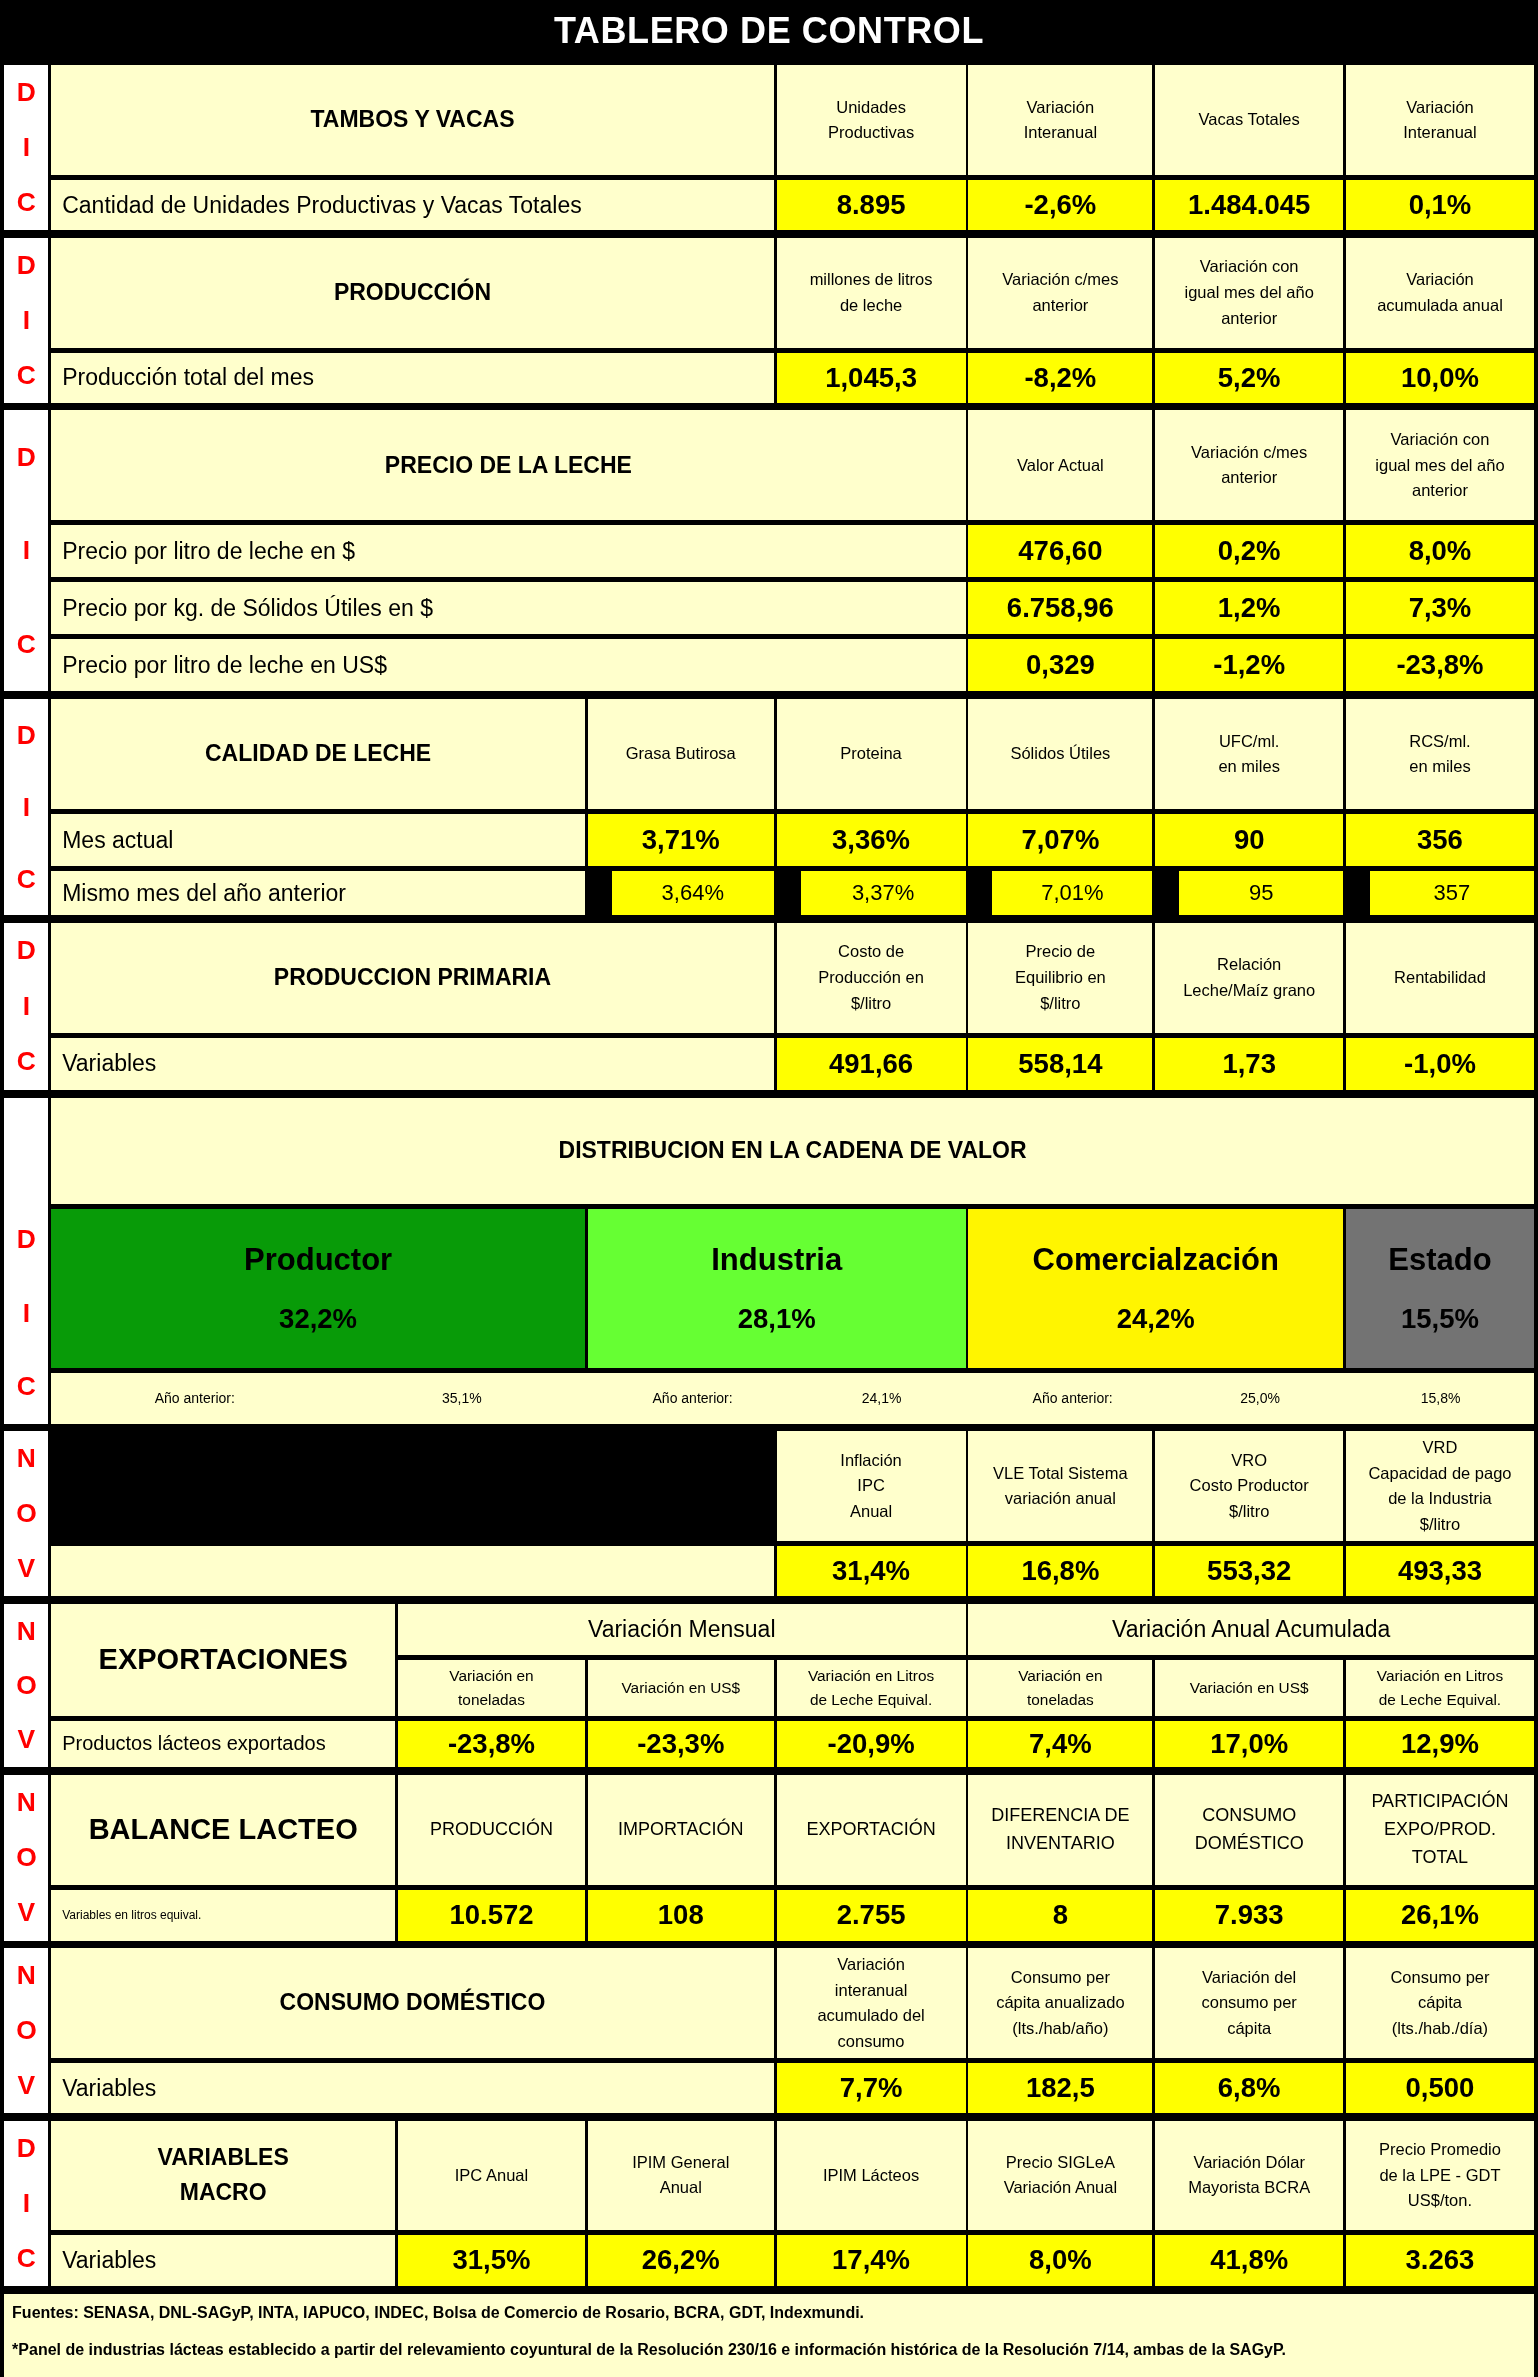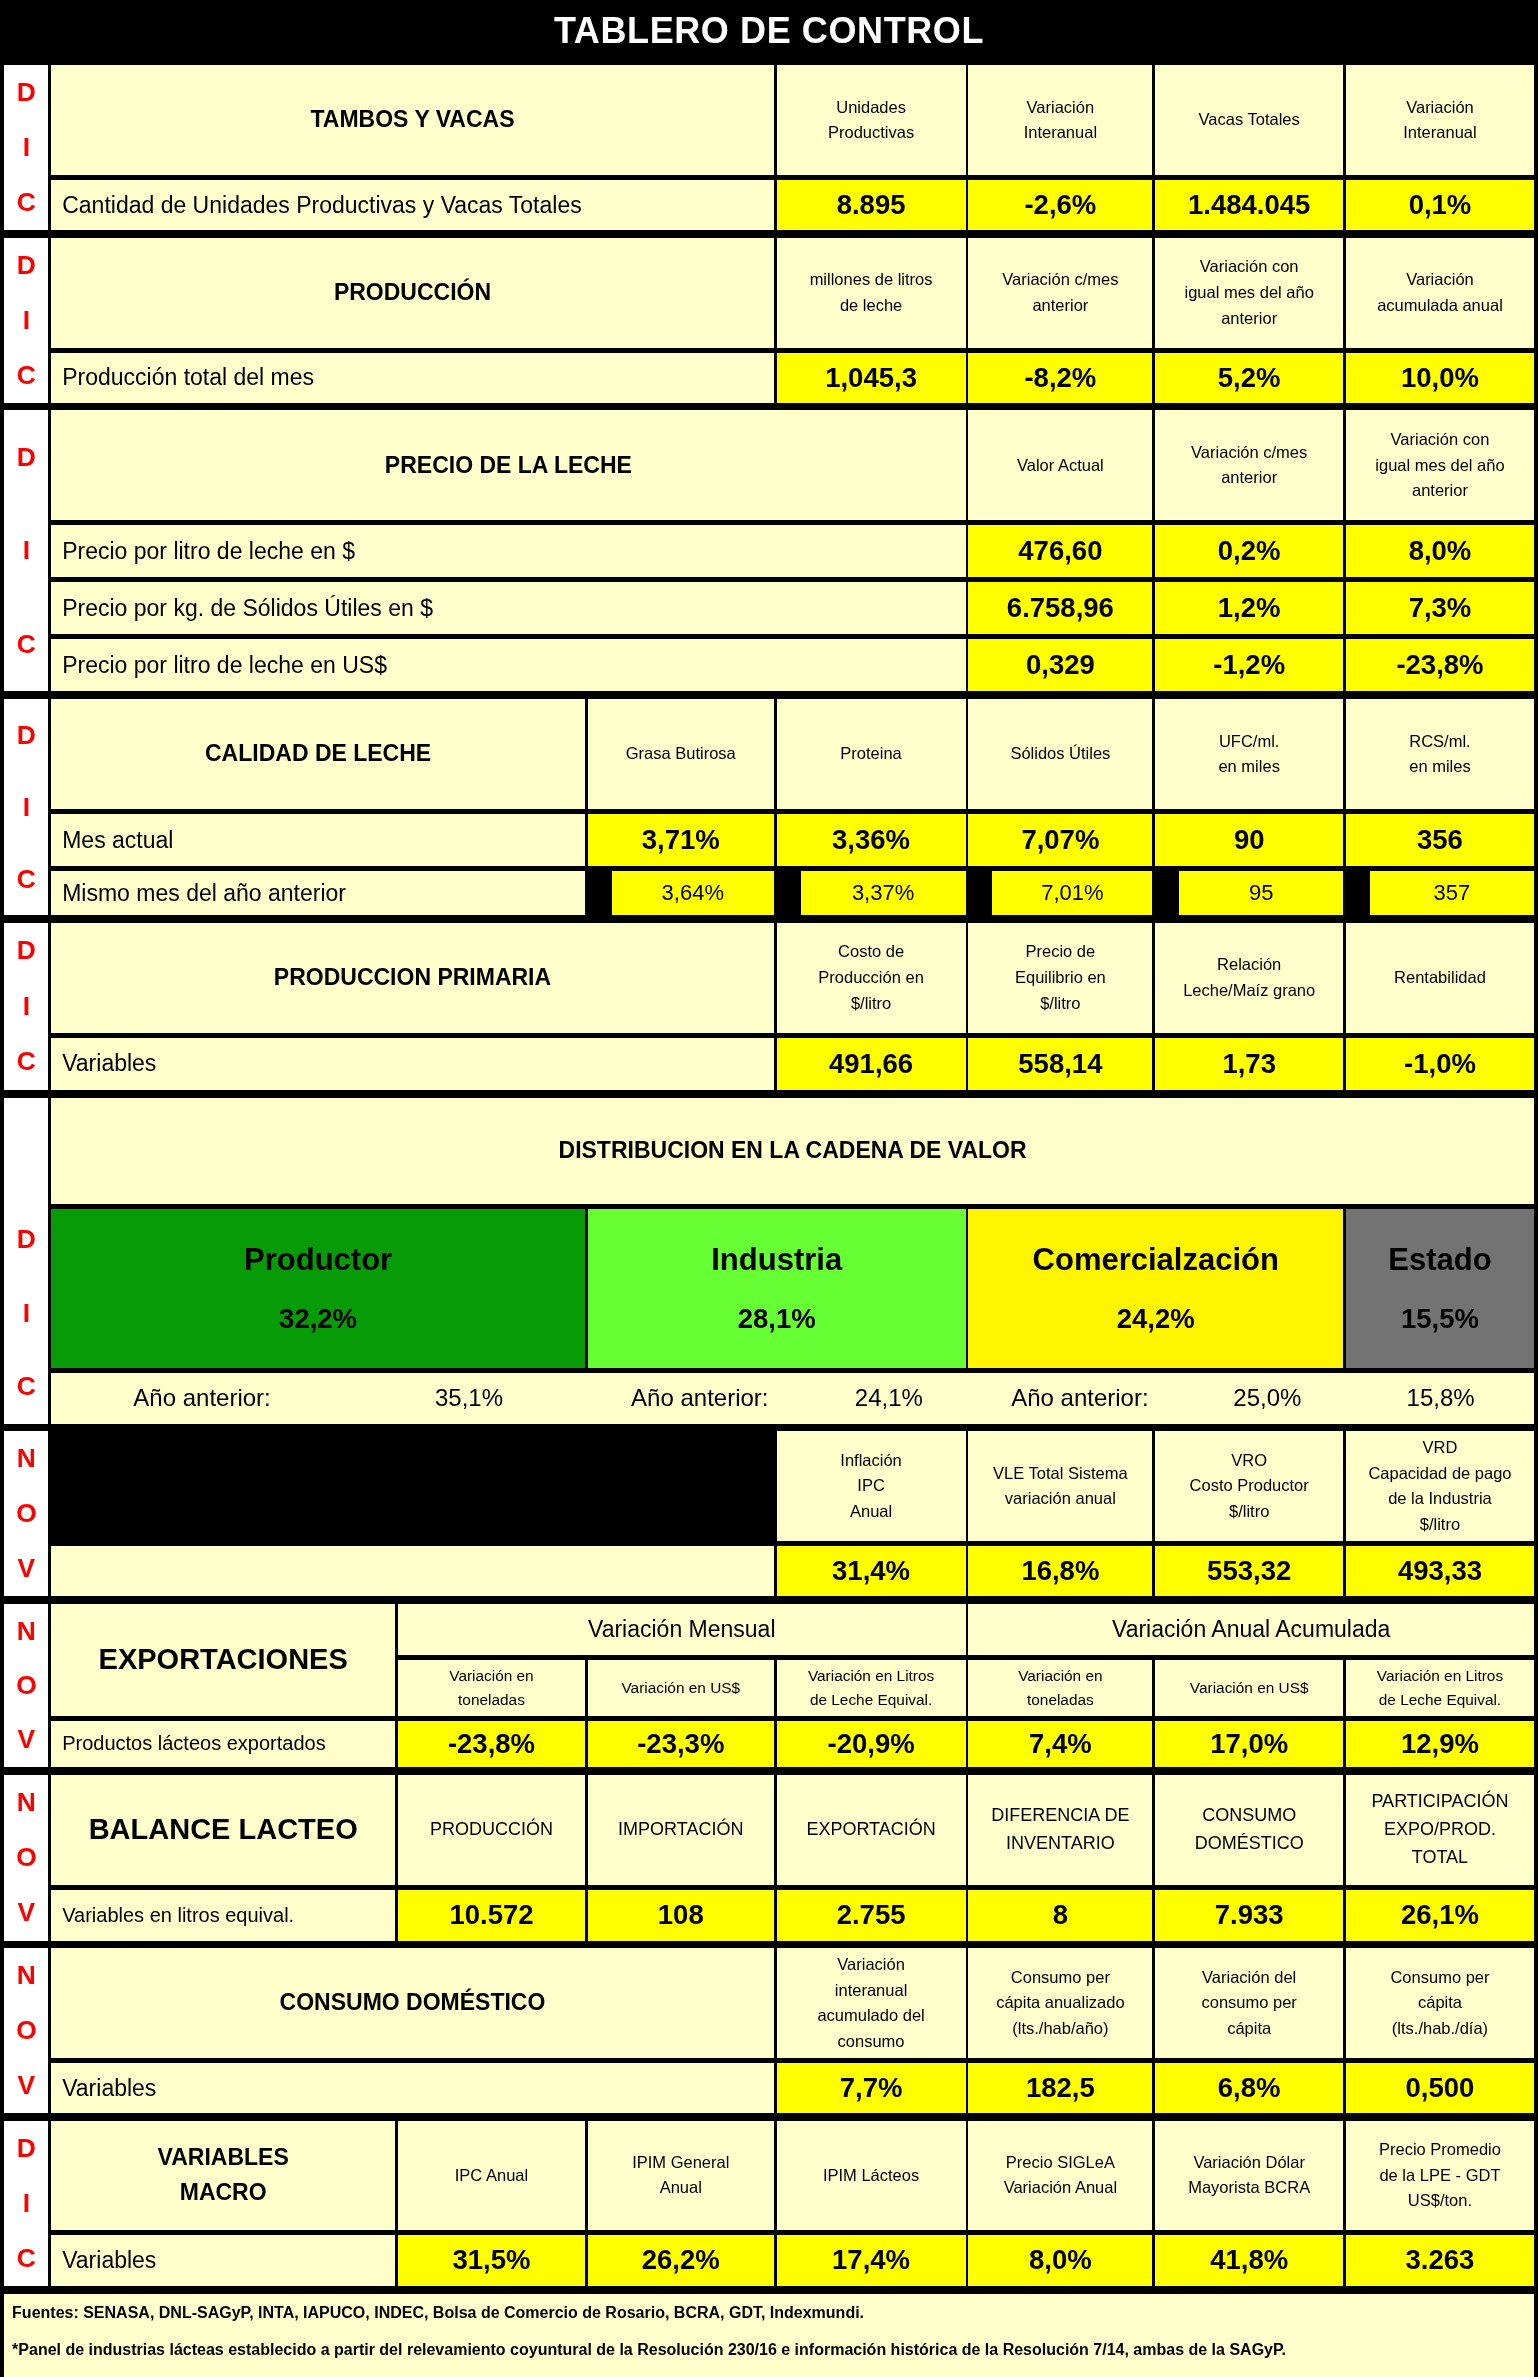--- a/index.html
+++ b/index.html
@@ -55,21 +55,21 @@
   .seg .pc{font-size:27.5px;}
   .g1{background:#089B08;}
   .g2{background:#66FF33;}
   .g3{background:#FFF500;}
   .g4{background:#737373;}
   .prevrow{
     background:#FFFFCC;display:flex;align-items:center;
   }
   .prevseg{
     display:flex;justify-content:space-around;
-    font-size:24px;flex:none;
+    font-size:14px;flex:none;
   }
   .footer{
     margin-top:7.7px;background:#FFFFCC;height:113px;box-sizing:border-box;
     padding:10px 7.7px;display:flex;flex-direction:column;
     justify-content:space-between;font-size:16px;font-weight:bold;
   }
 </style>
 </head>
 <body>
 
@@ -304,21 +304,21 @@
     <div class="h caps" style="grid-area:1/3/2/4">PRODUCCIÓN</div>
     <div class="h caps" style="grid-area:1/4/2/5">IMPORTACIÓN</div>
     <div class="h caps" style="grid-area:1/5/2/6">EXPORTACIÓN</div>
     <div class="h caps" style="grid-area:1/6/2/7">DIFERENCIA DE
 INVENTARIO</div>
     <div class="h caps" style="grid-area:1/7/2/8">CONSUMO
 DOMÉSTICO</div>
     <div class="h caps" style="grid-area:1/8/2/9">PARTICIPACIÓN
 EXPO/PROD.
 TOTAL</div>
-    <div class="lb" style="grid-area:2/2/3/3;font-size:20px">Variables en litros equival.</div>
+    <div class="lb" style="grid-area:2/2/3/3;font-size:12px">Variables en litros equival.</div>
     <div class="v" style="grid-area:2/3/3/4">10.572</div>
     <div class="v" style="grid-area:2/4/3/5">108</div>
     <div class="v" style="grid-area:2/5/3/6">2.755</div>
     <div class="v" style="grid-area:2/6/3/7">8</div>
     <div class="v" style="grid-area:2/7/3/8">7.933</div>
     <div class="v" style="grid-area:2/8/3/9">26,1%</div>
   </section>
 
   <section class="sec" style="grid-template-rows:110px 50px">
     <div class="side" style="grid-area:1/1/3/2">

